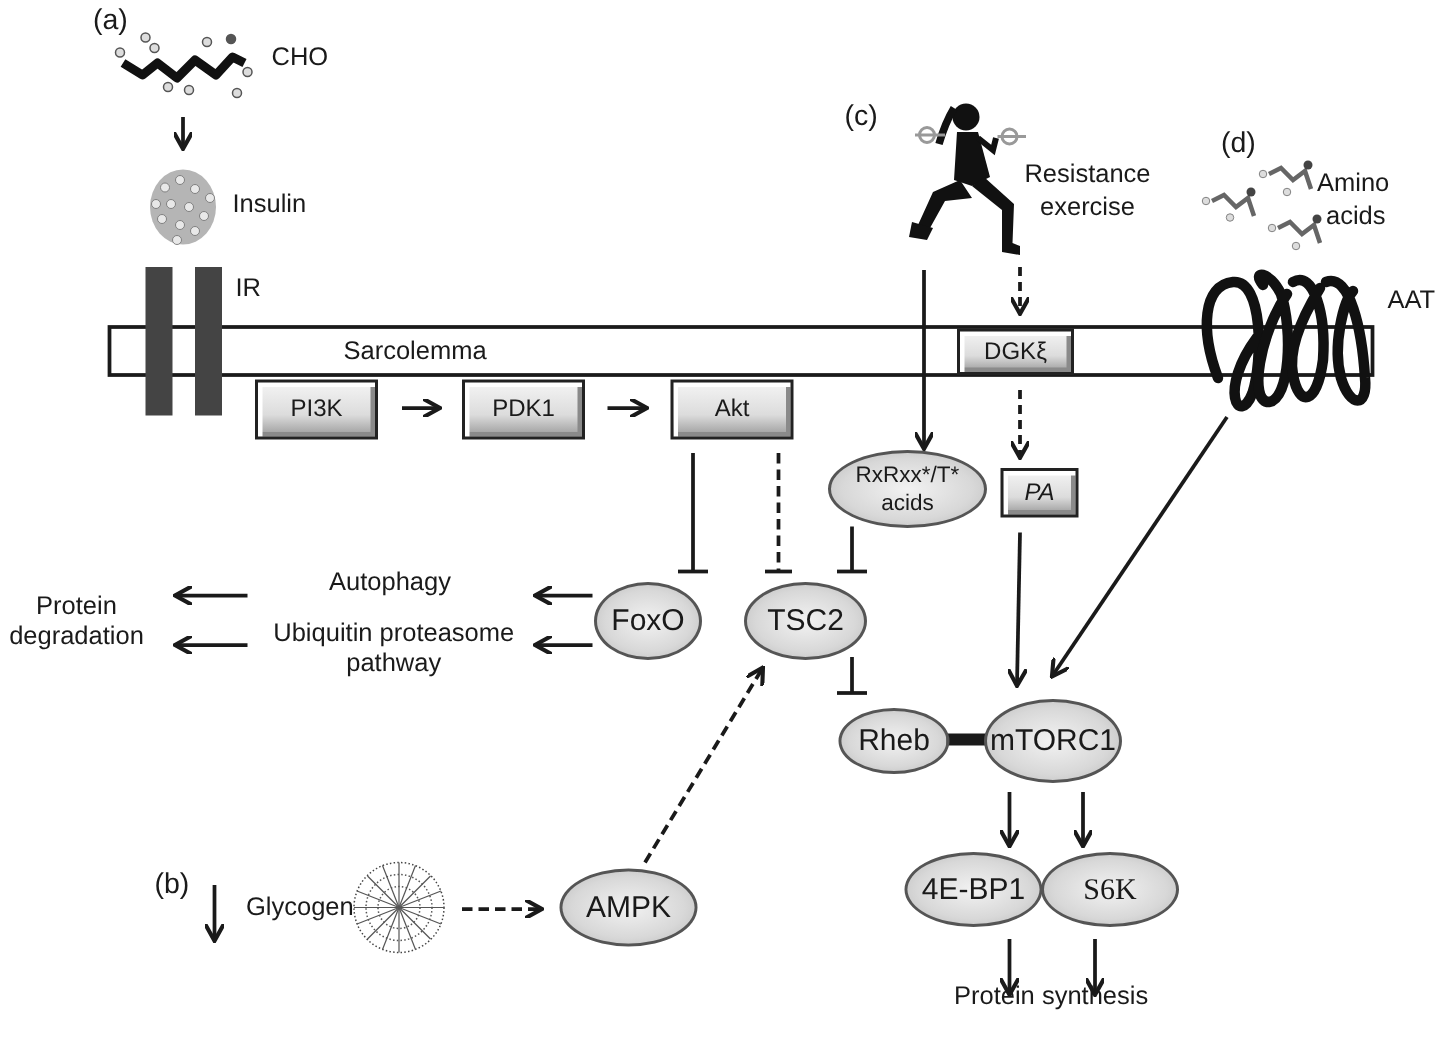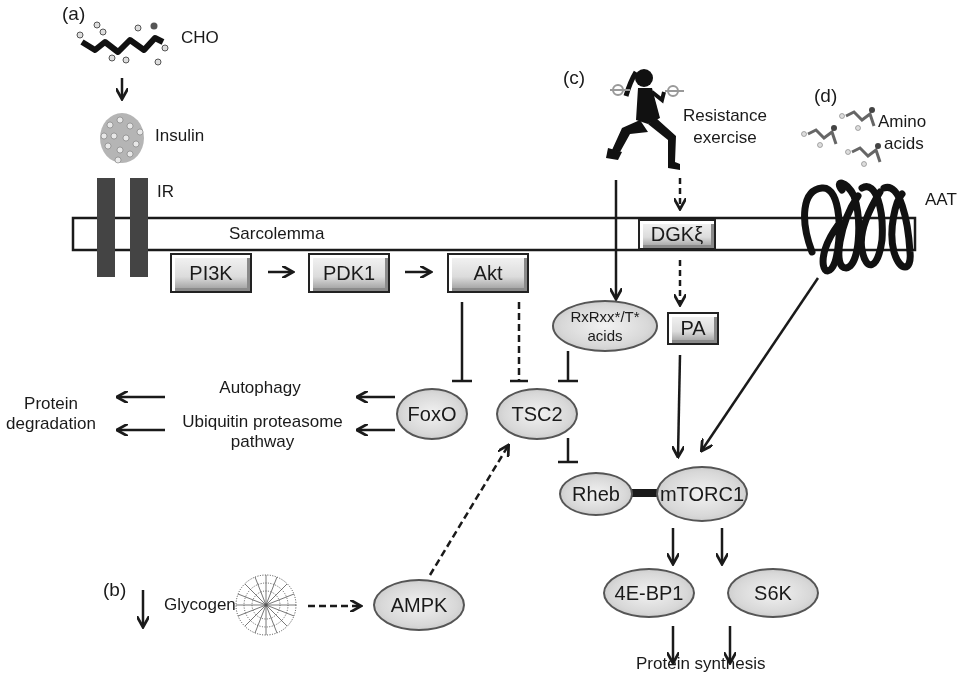--- a/index.html
+++ b/index.html
@@ -1,21 +1,21 @@
 <!DOCTYPE html>
 <html><head>
 <meta charset="utf-8">
 <style>
   html,body{margin:0;padding:0;background:#ffffff;}
   body{width:962px;height:692px;position:relative;overflow:hidden;font-family:"Liberation Sans",sans-serif;color:#1a1a1a;}
   svg{position:absolute;left:0;top:0;}
   .lbl{position:absolute;font-size:17px;line-height:20px;white-space:nowrap;}
   .ctr{text-align:center;}
   .panel{font-size:19px;}
-  .box{position:absolute;box-sizing:border-box;border:2.5px solid #222;background:linear-gradient(180deg,#f4f4f4 0%,#dcdcdc 60%,#9a9a9a 100%);box-shadow:inset 3px 3px 0 #fff,inset -3px -3px 0 #8a8a8a;display:flex;align-items:center;justify-content:center;font-size:20px;}
+  .box{position:absolute;box-sizing:border-box;border:2.5px solid #222;background:linear-gradient(180deg,#f4f4f4 0%,#dcdcdc 60%,#9a9a9a 100%);box-shadow:inset 3px 3px 0 #fff,inset -3px -3px 0 #8a8a8a;display:flex;align-items:center;justify-content:center;font-size:16px;}
   .ell{position:absolute;box-sizing:border-box;border:2.5px solid #555;border-radius:50%;background:radial-gradient(ellipse at 50% 50%,#f2f2f2 0%,#d8d8d8 60%,#b9b9b9 100%);display:flex;align-items:center;justify-content:center;font-size:20px;text-align:center;line-height:19px;}
 </style>
 </head>
 <body>
 
 <svg width="962" height="692" viewBox="0 0 962 692">
   <defs>
     <marker id="ah" viewBox="0 0 10 10" refX="8" refY="5" markerWidth="5" markerHeight="5" orient="auto">
       <path d="M0,0 L9,5 L0,10" fill="none" stroke="#1a1a1a" stroke-width="2.2"></path>
     </marker>
@@ -185,21 +185,21 @@
   </div>
 <div class="box" style="left:308px;top:253px;width:82px;height:40px;">
     <span>PDK1</span>
   </div>
 <div class="box" style="left:447px;top:253px;width:82px;height:40px;justify-content:center;">
     <span>Akt</span>
   </div>
 <div class="box" style="left:638px;top:219px;width:78px;height:31px;">
     <span>DGKξ</span>
   </div>
-<div class="box" style="left:667px;top:312px;width:52px;height:33px;">
+<div class="box" style="left:667px;top:312px;width:52px;height:33px;font-style:italic;">
     <span>PA</span>
   </div>
 
 <div class="ell" style="left:552px;top:300px;width:106px;height:52px;font-size:15px;">
   <div>
       <div>RxRxx*/T*</div>
       <div>acids</div>
     </div>
 </div>
 <div class="ell" style="left:396px;top:388px;width:72px;height:52px;">
@@ -210,21 +210,21 @@
   </div>
 <div class="ell" style="left:559px;top:472px;width:74px;height:44px;">
     <span>Rheb</span>
   </div>
 <div class="ell" style="left:656px;top:466px;width:92px;height:56px;">
     <span>mTORC1</span>
   </div>
 <div class="ell" style="left:603px;top:568px;width:92px;height:50px;">
     <span>4E-BP1</span>
   </div>
-<div class="ell" style="left:727px;top:568px;width:92px;height:50px;">
+<div class="ell" style="left:694px;top:568px;width:92px;height:50px;font-family:Liberation Serif, serif;">
     <span>S6K</span>
   </div>
 <div class="ell" style="left:373px;top:579px;width:92px;height:52px;">
     <span>AMPK</span>
   </div>
 
 <div class="lbl ctr" style="left:190px;top:378px;width:140px;">Autophagy</div>
 <div class="lbl ctr" style="left:170px;top:412px;width:185px;">Ubiquitin proteasome</div>
 <div class="lbl ctr" style="left:170px;top:432px;width:185px;">pathway</div>
 <div class="lbl ctr" style="left:0px;top:394px;width:102px;">Protein</div>

